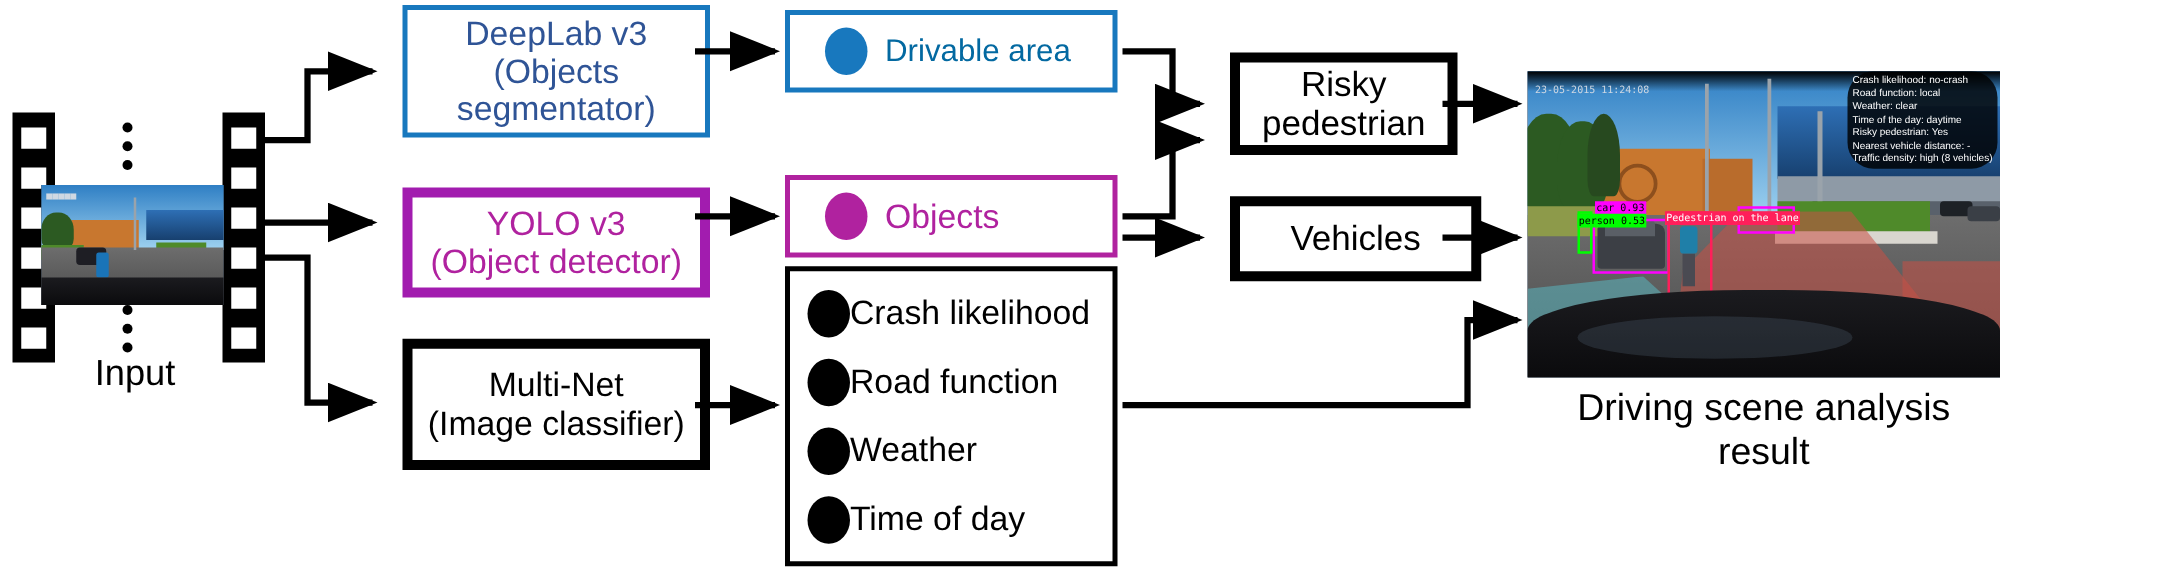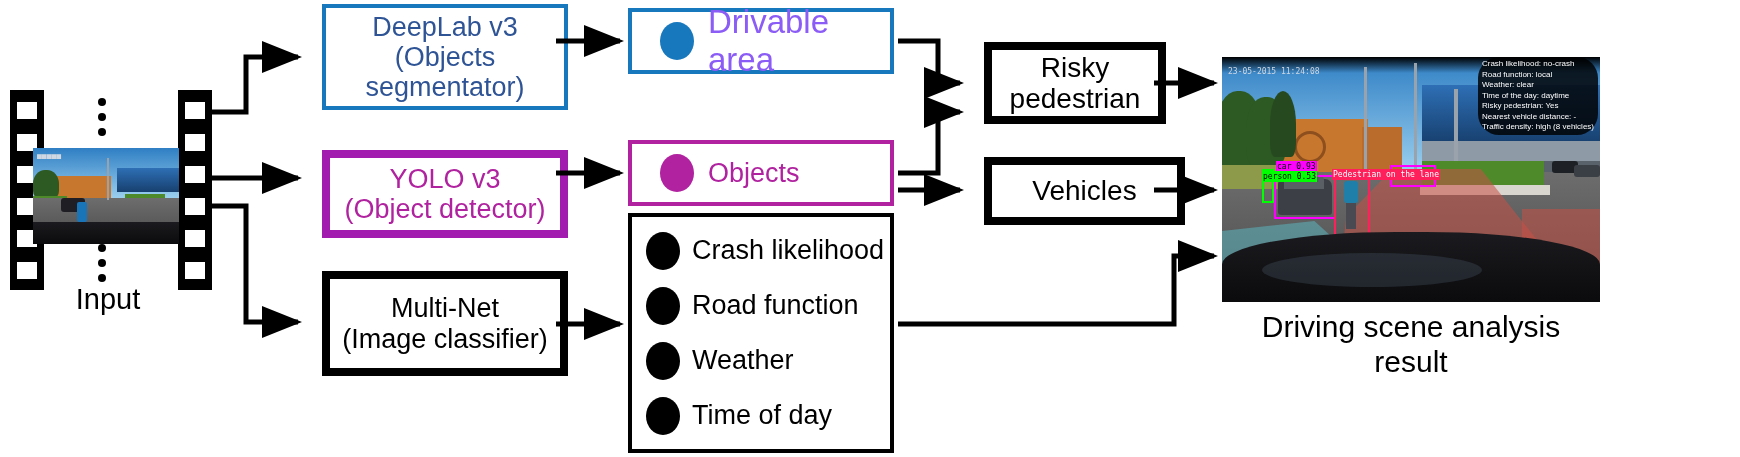--- a/index.html
+++ b/index.html
@@ -7,21 +7,21 @@
   #stage{position:relative;width:1740px;height:457px;overflow:hidden;background:#fff;}
 
   .box{position:absolute;background:#fff;box-sizing:border-box;display:flex;
        align-items:center;justify-content:center;text-align:center;line-height:1.12;margin-left:16px;}
   .box-blue{border:4px solid #1878be;color:#2f5496;}
   .box-mag{border:8px solid #a21caf;color:#b0229f;}
   .box-blk{border:8px solid #000000;color:#000;}
 
   .listbox{position:absolute;background:#fff;border:4px solid #000;box-sizing:border-box;
            display:flex;flex-direction:column;justify-content:space-around;padding:6px 0 6px 14px;}
-  .listrow{display:flex;align-items:center;gap:12px;font-size:27px;color:#000;}
+  .listrow{display:flex;align-items:center;font-size:27px;color:#000;}
   .dot{width:34px;height:38px;border-radius:50%;flex:0 0 auto;background:#000;}
   .dot-blue{background:#1878be;}
   .dot-mag{background:#b0229f;}
 
   .chipbox{position:absolute;background:#fff;box-sizing:border-box;display:flex;
            align-items:center;gap:14px;padding-left:28px;}
 
   svg.wires{position:absolute;left:0;top:0;width:1740px;height:457px;pointer-events:none;}
 
   
@@ -123,21 +123,21 @@
 
   <div class="box box-blk" style="left:306px;top:271px;width:246px;height:105px;font-size:27px;">
     <div>
       <div>Multi-Net</div>
       <div>(Image classifier)</div>
     </div>
   </div>
 
   <div class="chipbox box-blue" style="left:628px;top:8px;width:266px;height:66px;border:4px solid #1878be;">
     <span class="dot dot-blue"></span>
-    <span style="font-size:33px;color:#8b5cf6;">Drivable area</span>
+    <span style="font-size:25px;color:#0369a1;">Drivable area</span>
   </div>
 
   <div class="chipbox box-mag" style="left:628px;top:140px;width:266px;height:66px;border:4px solid #b0229f;">
     <span class="dot dot-mag"></span>
     <span style="font-size:27px;color:#b0229f;">Objects</span>
   </div>
 
   <div class="listbox" style="left:628px;top:213px;width:266px;height:240px;">
     <div class="listrow">
       <span class="dot"></span>

